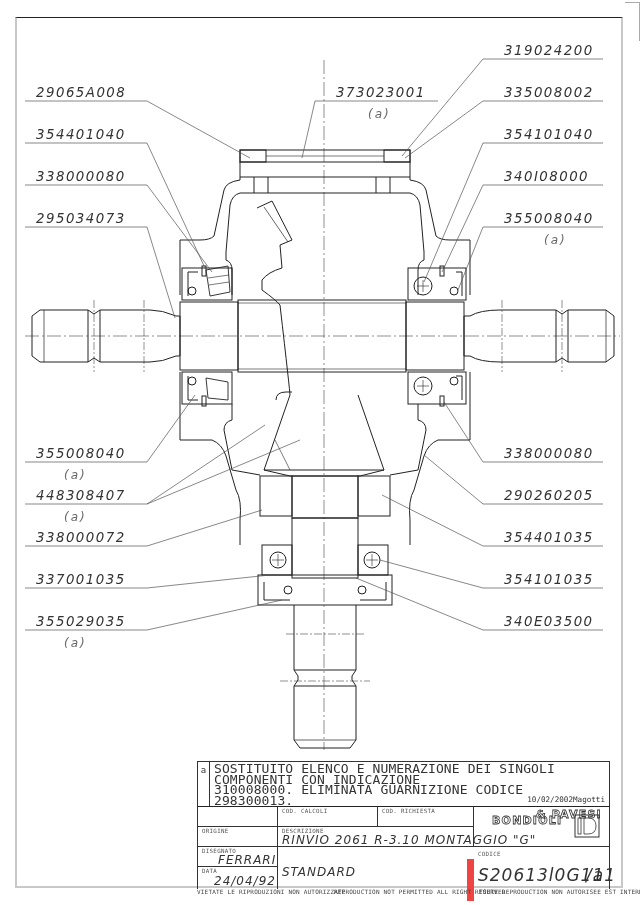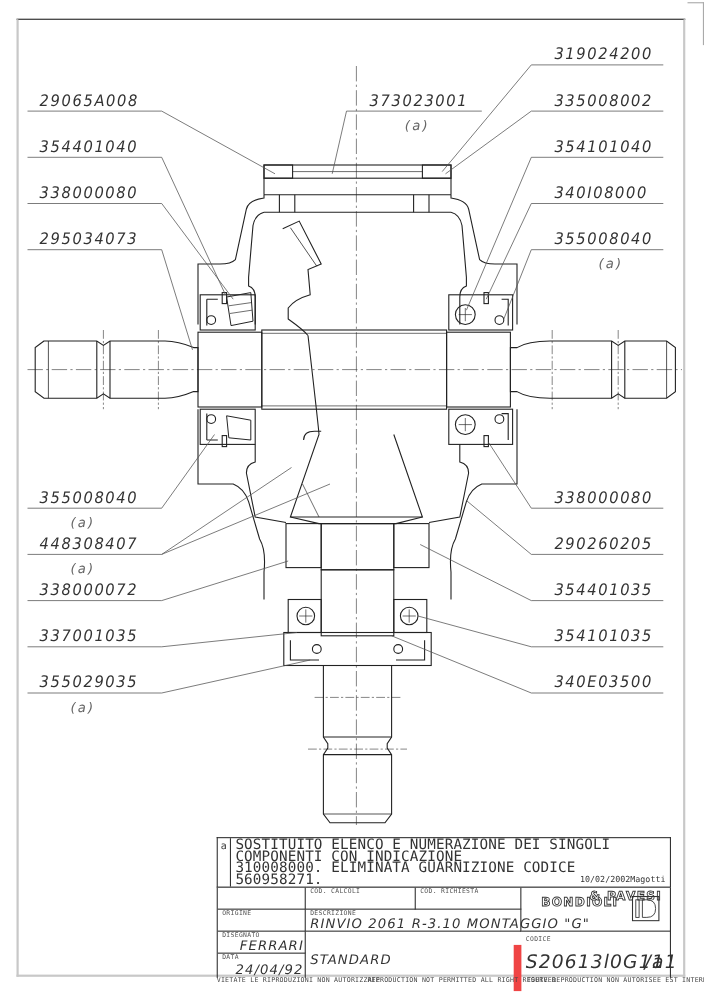--- a/index.html
+++ b/index.html
@@ -197,21 +197,21 @@
 <div class="lbl" style="left:504px;top:487px;">290260205</div>
 <div class="lbl" style="left:504px;top:529px;">354401035</div>
 <div class="lbl" style="left:504px;top:571px;">354101035</div>
 <div class="lbl" style="left:504px;top:613px;">340E03500</div>
 
 <div class="tb">
   <div class="tb-rev">
     <div class="tb-rev-letter">a</div>
     <div class="tb-rev-text">
       <div>SOSTITUITO ELENCO E NUMERAZIONE DEI SINGOLI COMPONENTI CON INDICAZIONE</div>
-      <div>310008000. ELIMINATA GUARNIZIONE CODICE 560958271.</div>
+      <div>310008000. ELIMINATA GUARNIZIONE CODICE 298300013.</div>
     </div>
     <div class="tb-rev-date">10/02/2002Magotti</div>
   </div>
   <div class="tb-grid">
 
     <div class="cell" style="left:0;top:0;width:80px;height:20px;border-right:1px solid #333;border-bottom:1px solid #333;"></div>
     <div class="cell" style="left:80px;top:0;width:100px;height:20px;border-right:1px solid #333;border-bottom:1px solid #333;">
       <span class="cap" style="left:4px;top:1px;">COD. CALCOLI</span>
     </div>
     <div class="cell" style="left:180px;top:0;width:96px;height:20px;border-right:1px solid #333;border-bottom:1px solid #333;">

